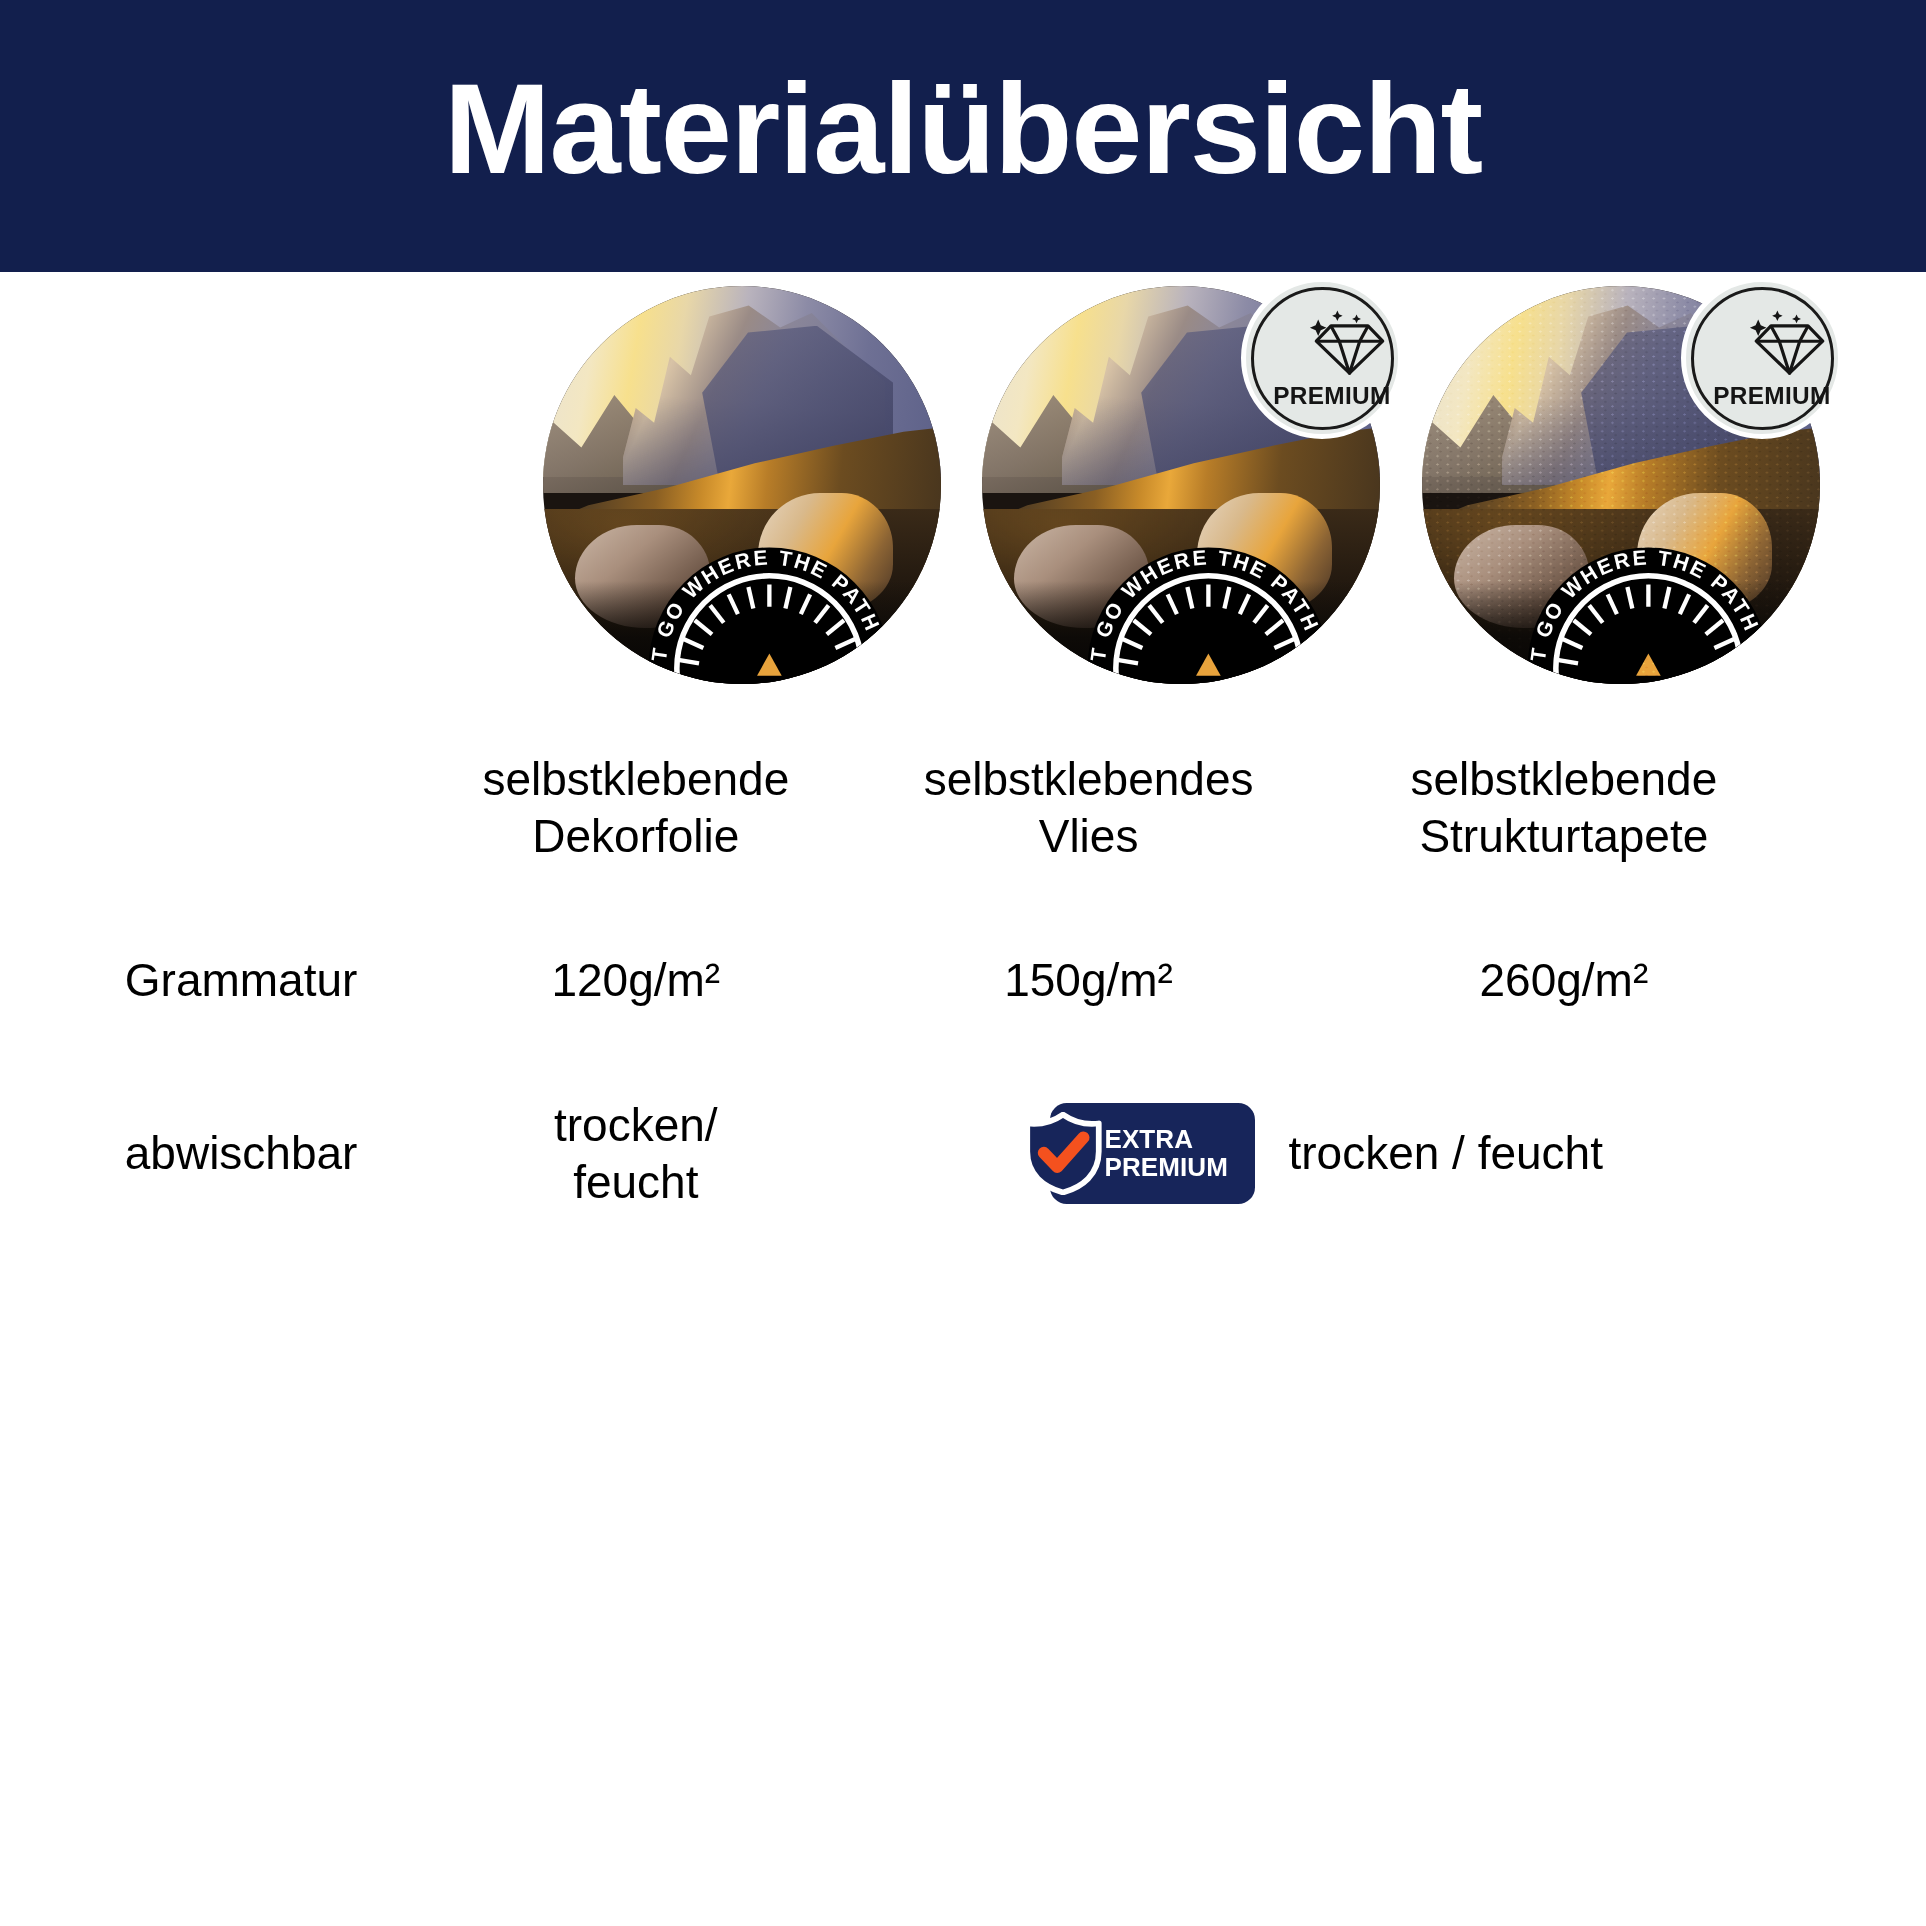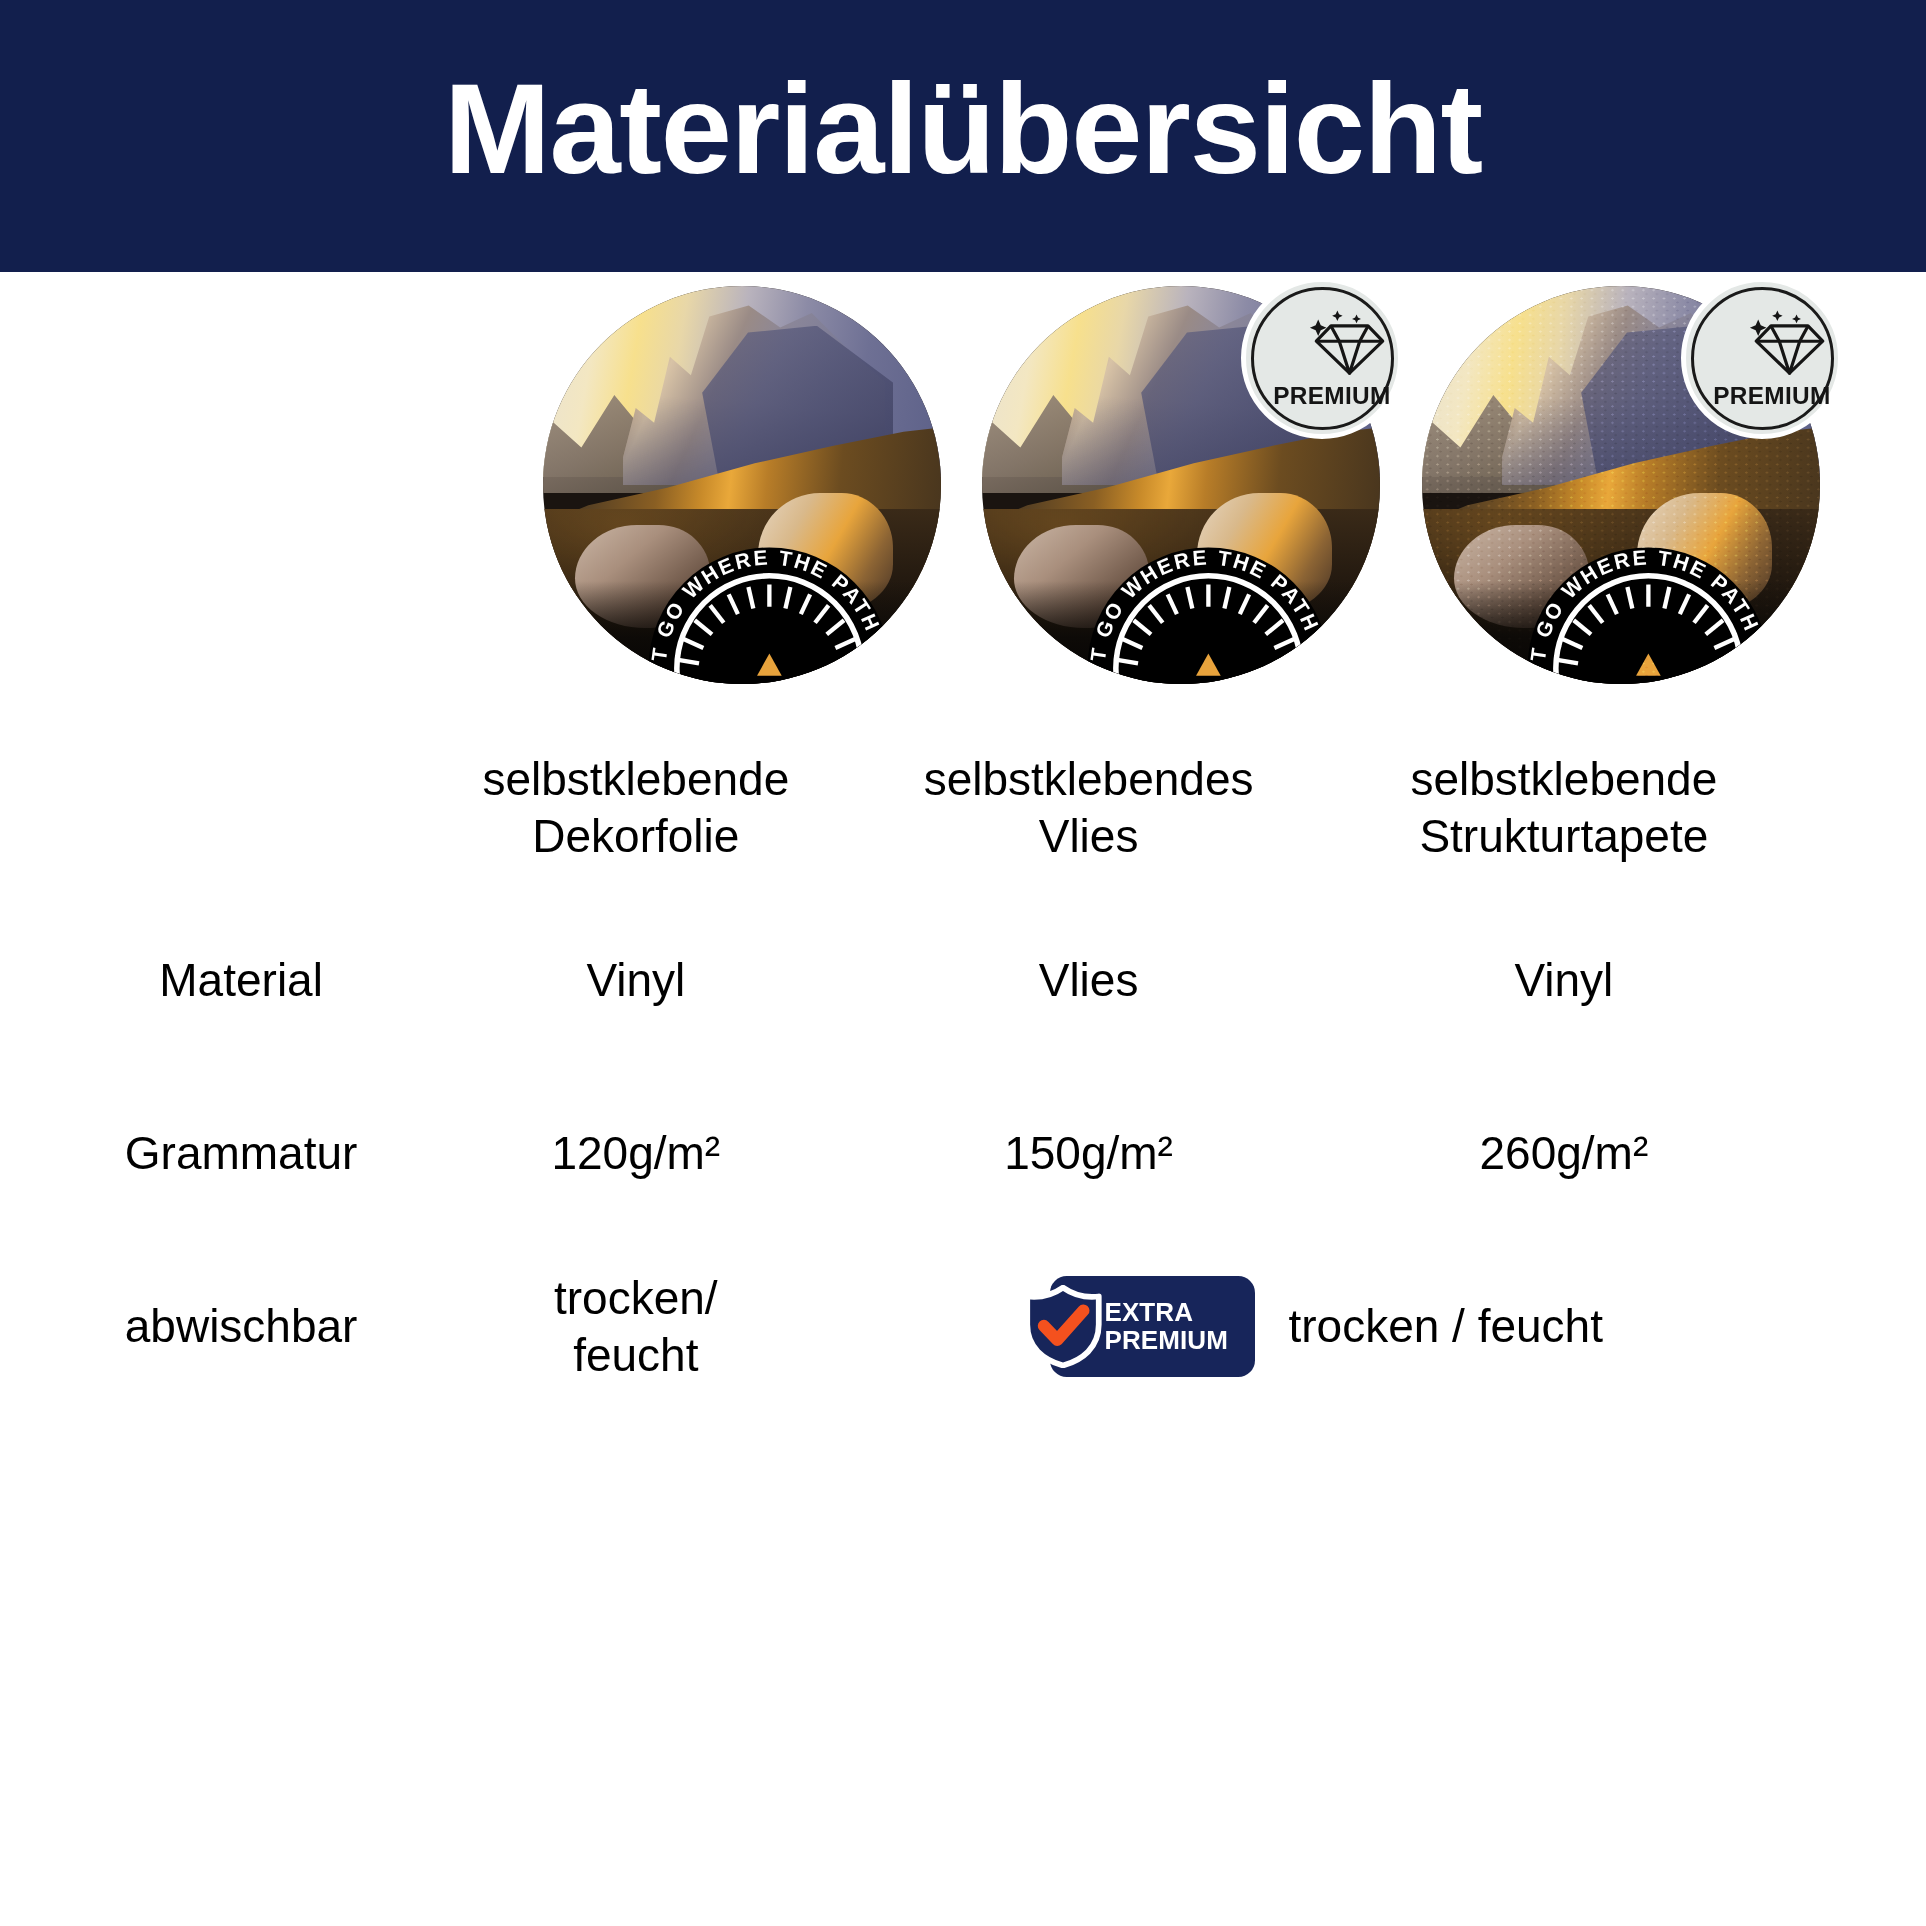--- a/index.html
+++ b/index.html
@@ -502,26 +502,20 @@
           </div>
         </td>
         <td class="vline">
           <div class="twoline">
             <span>selbstklebende</span>
             <span>Strukturtapete</span>
           </div>
         </td>
       </tr>
 
-      <tr class="row-body">
-        <td class="label-cell hline-top hline-bottom">Material</td>
-        <td class="vline hline-top hline-bottom">Vinyl</td>
-        <td class="vline hline-top hline-bottom">Vlies</td>
-        <td class="vline hline-top hline-bottom">Vinyl</td>
-      </tr>
 
       <tr class="row-body">
         <td class="label-cell hline-bottom">Grammatur</td>
         <td class="vline hline-bottom">120g/m²</td>
         <td class="vline hline-bottom">150g/m²</td>
         <td class="vline hline-bottom">260g/m²</td>
       </tr>
 
 
       <tr class="row-wipe">

